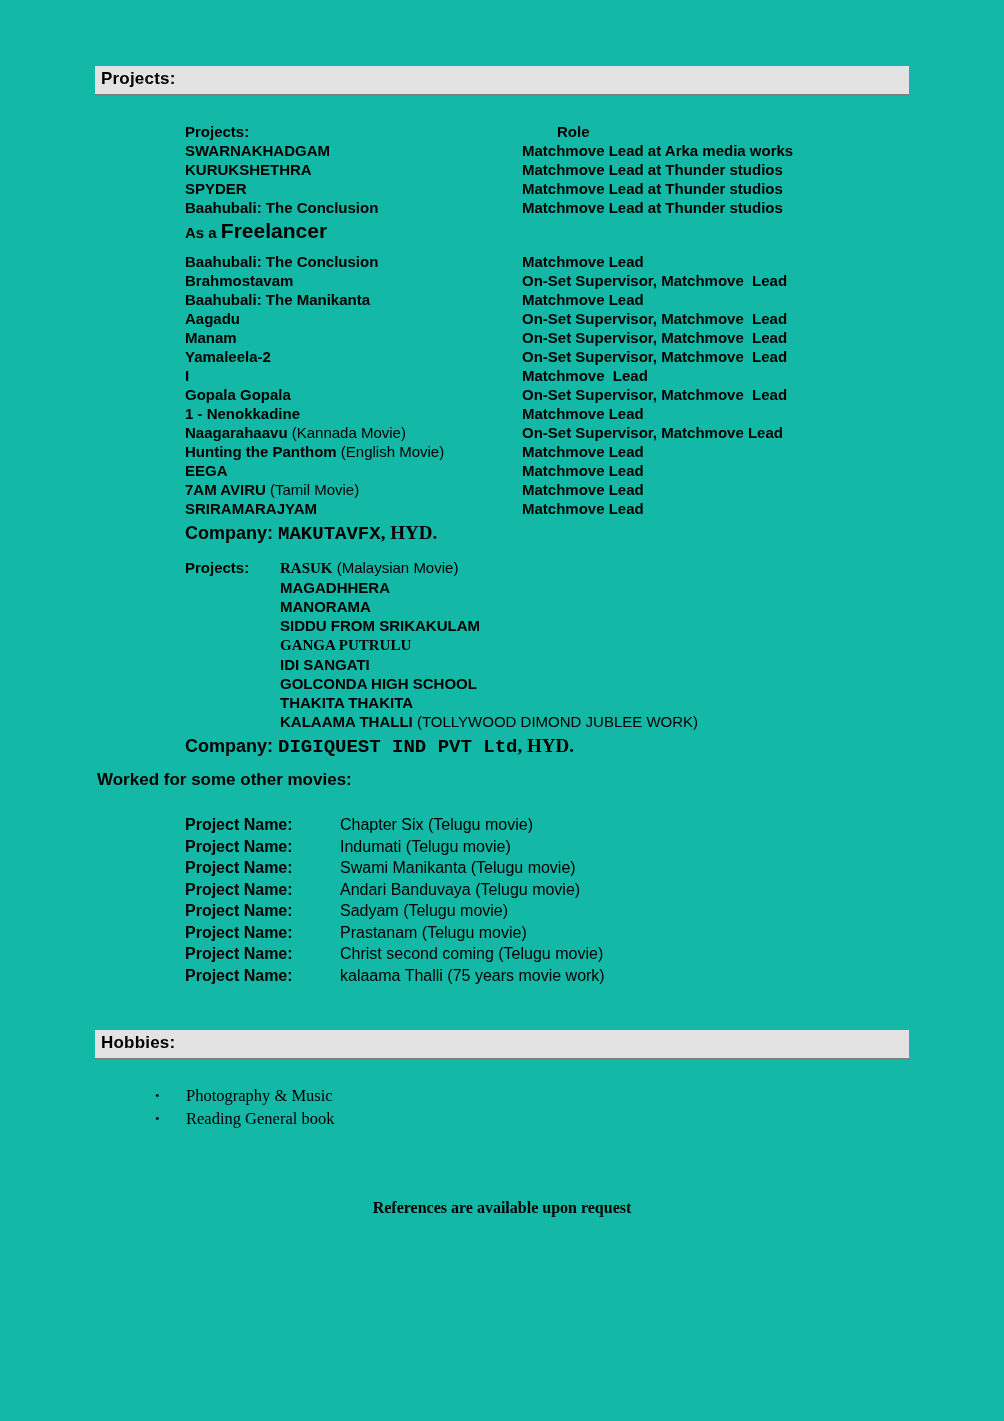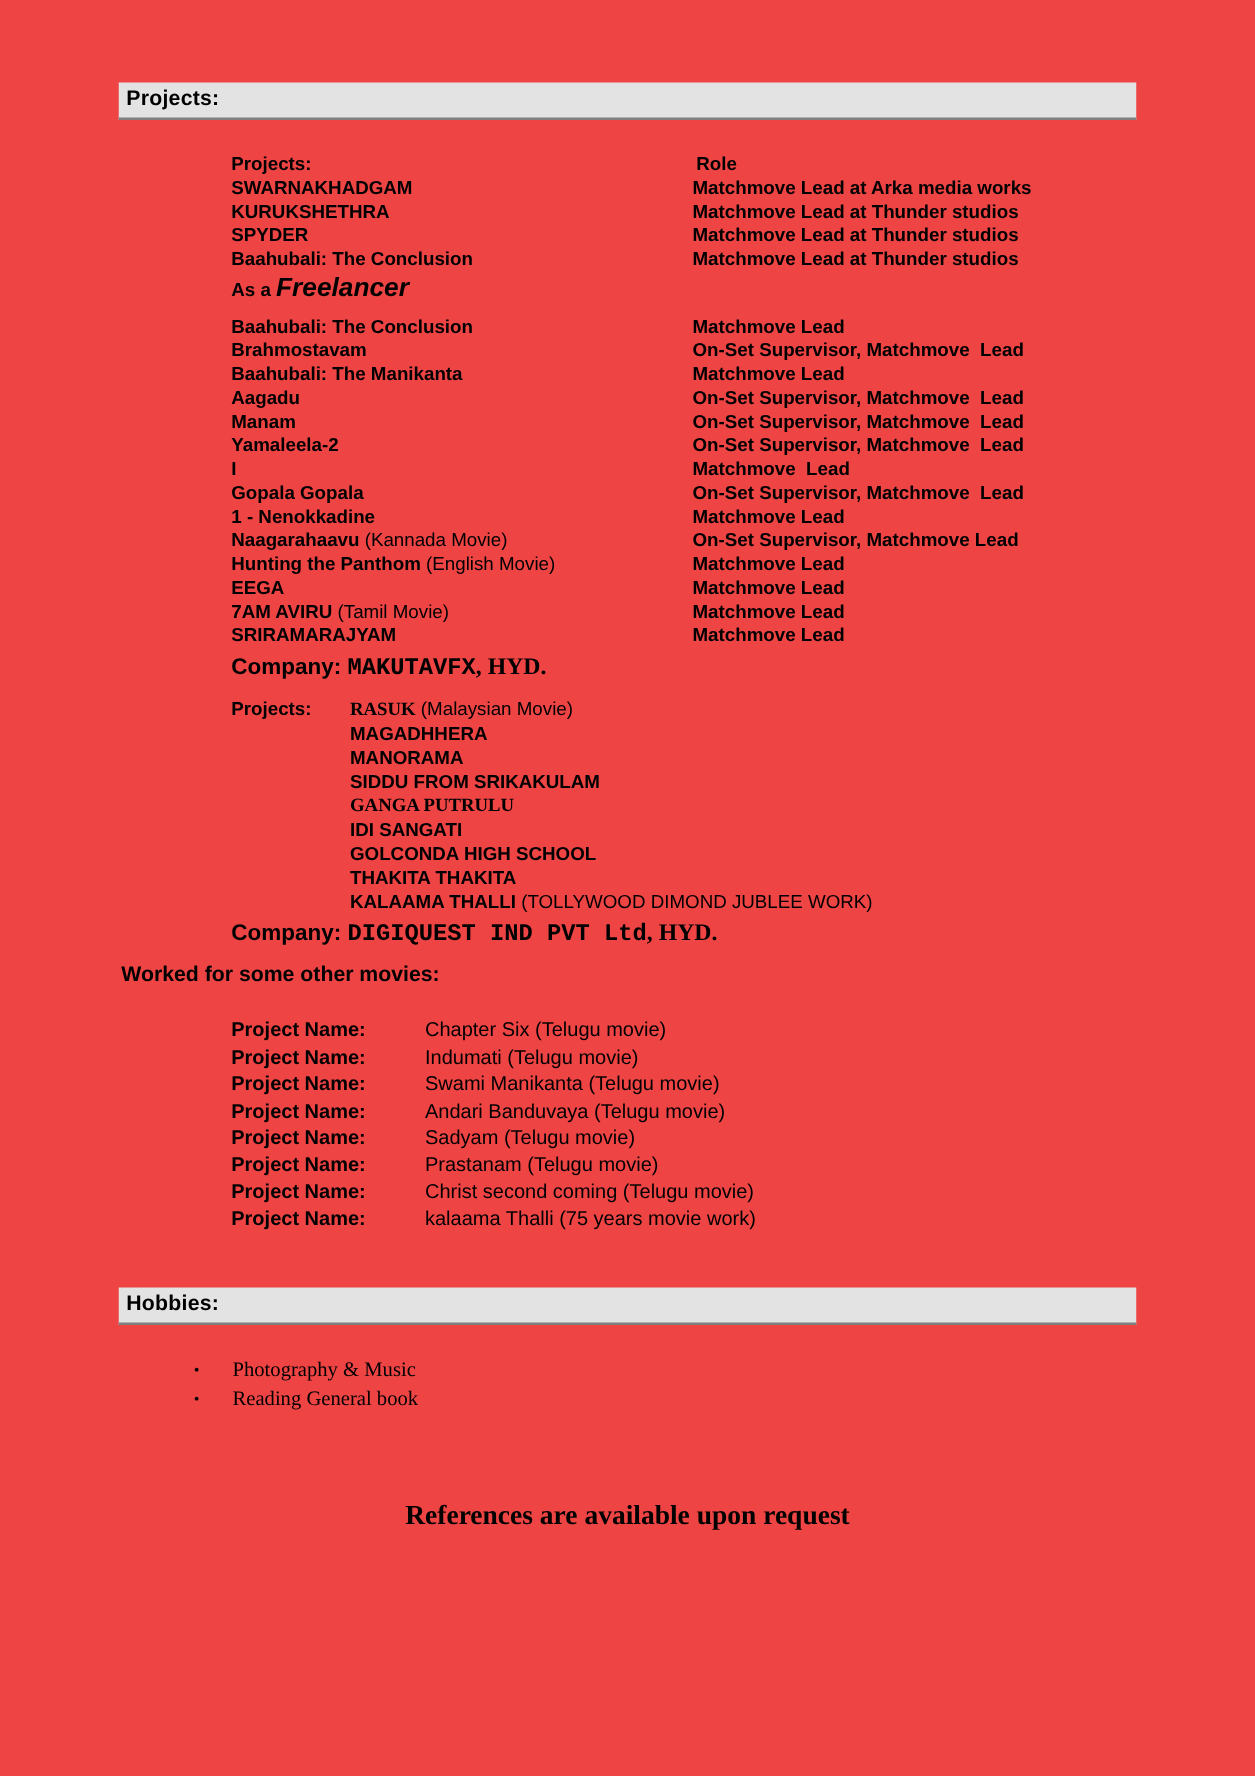--- a/index.html
+++ b/index.html
@@ -1,44 +1,44 @@
 <!DOCTYPE html>
 <html><head>
 <meta charset="utf-8">
 <style>
   html,body{margin:0;padding:0;background:#fff;}
-  .page{position:relative;width:1004px;height:1421px;background:#ef4444;color:#000;
+  .page{position:relative;width:1004px;height:1421px;background:#14b8a6;color:#000;
         font-family:"Liberation Sans","DejaVu Sans",sans-serif;overflow:hidden;}
   .section-bar{position:absolute;left:95px;width:808px;height:25px;background:#e3e3e3;
         border-bottom:2px solid #7f7f7f;font-weight:bold;font-size:17px;
         padding:3px 0 0 6px;letter-spacing:.2px;}
   .tblock{position:absolute;left:185px;font-size:15px;font-weight:bold;line-height:19px;}
   .trow{display:flex;}
   .c1{width:337px;flex:0 0 337px;}
-  .c2{white-space:pre;margin-left:32px;}
+  .c2{white-space:pre;}
   .role-head{margin-left:35px;}
   .note{font-weight:normal;}
   .freelancer-line{margin-top:1px;font-size:15px;line-height:26px;}
-  .freelancer-big{font-size:21px;font-style:italic;}
+  .freelancer-big{font-size:21px;}
   .company-line{margin-top:2px;font-size:18px;line-height:26px;font-weight:bold;}
   .company-name{font-family:Liberation Mono, monospace;font-size:19px;}
   .company-suffix{font-family:"Liberation Serif","DejaVu Serif",serif;font-weight:bold;font-size:19px;}
   .dq-row{display:flex;}
   .dq-label{width:95px;flex:0 0 95px;}
   .serif-caps{font-family:"Liberation Serif","DejaVu Serif",serif;}
   .other-heading{position:absolute;left:97px;font-size:17px;font-weight:bold;}
   .other-list{position:absolute;left:185px;font-size:16px;line-height:21.5px;}
   .orow{display:flex;}
   .olabel{width:155px;flex:0 0 155px;font-weight:bold;}
   .hobby-list{position:absolute;left:155px;
         font-family:"Liberation Serif","DejaVu Serif",serif;font-size:16.5px;line-height:23px;}
   .hrow{display:flex;}
   .bullet{width:31px;flex:0 0 31px;font-size:13px;}
   .refs{position:absolute;left:0;width:100%;text-align:center;
-        font-family:"Liberation Serif","DejaVu Serif",serif;font-weight:bold;font-size:22px;}
+        font-family:"Liberation Serif","DejaVu Serif",serif;font-weight:bold;font-size:16px;}
 </style>
 </head>
 <body>
 
 <div class="page">
 
   <div class="section-bar" style="top:66px">
     <span>Projects:</span>
   </div>
 

